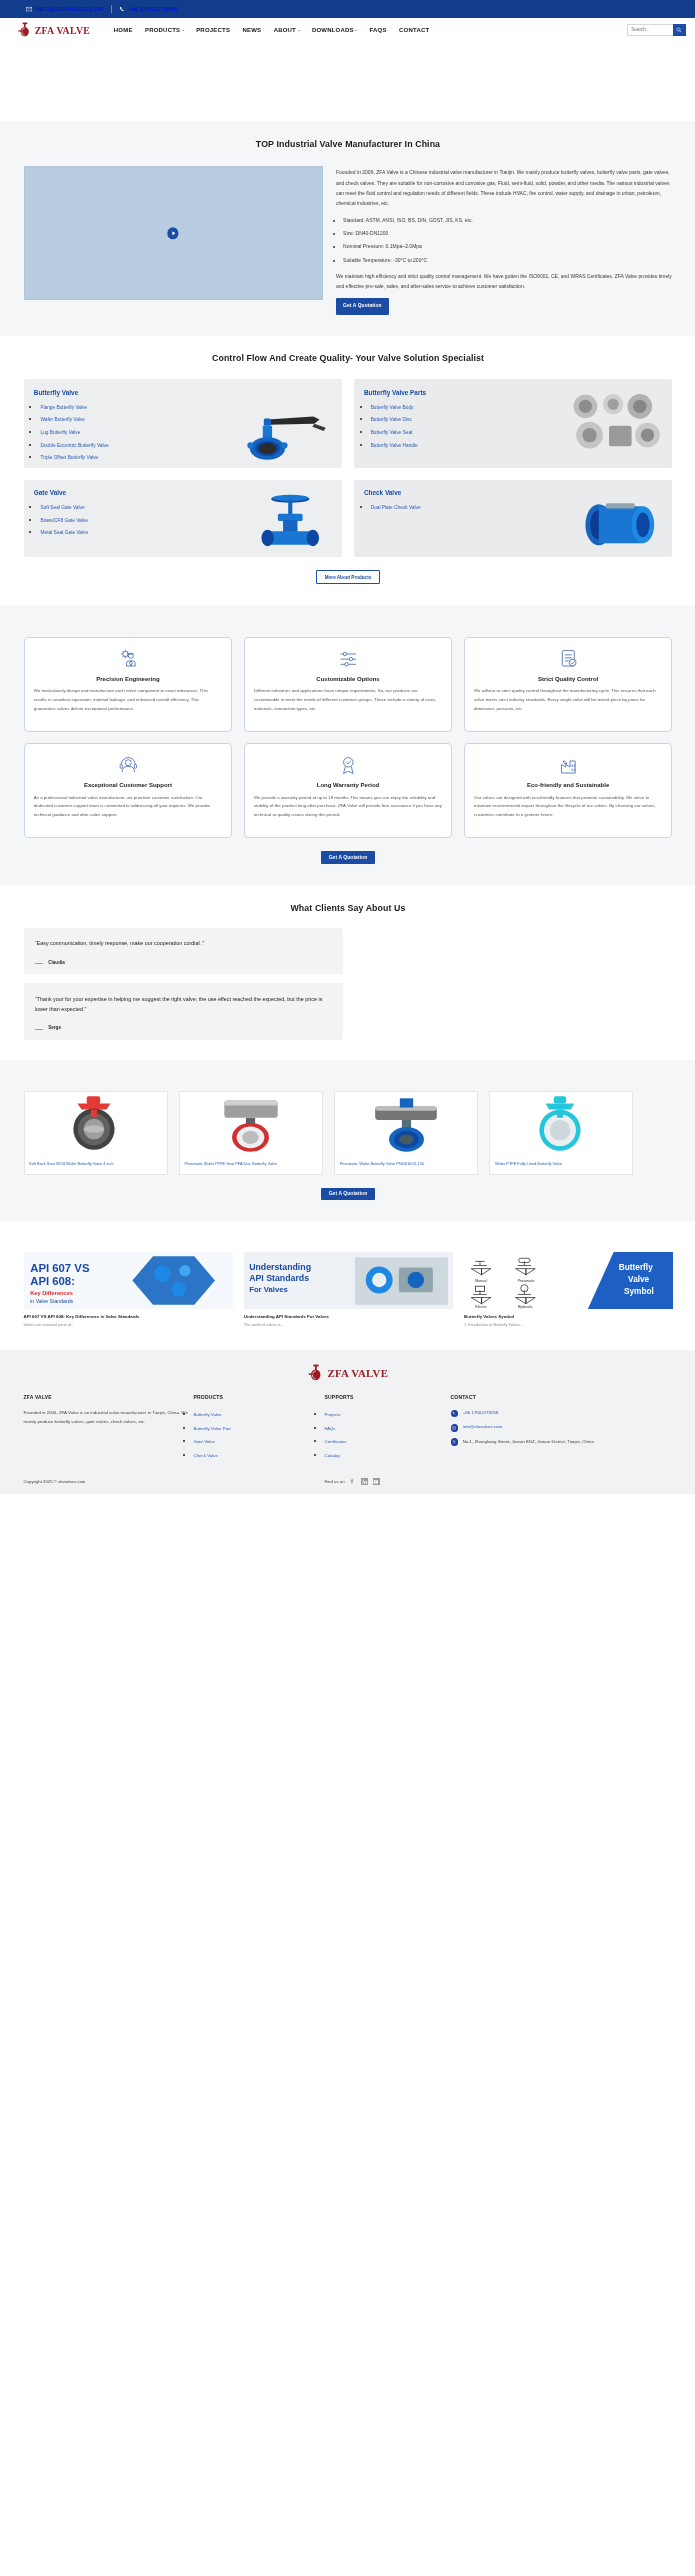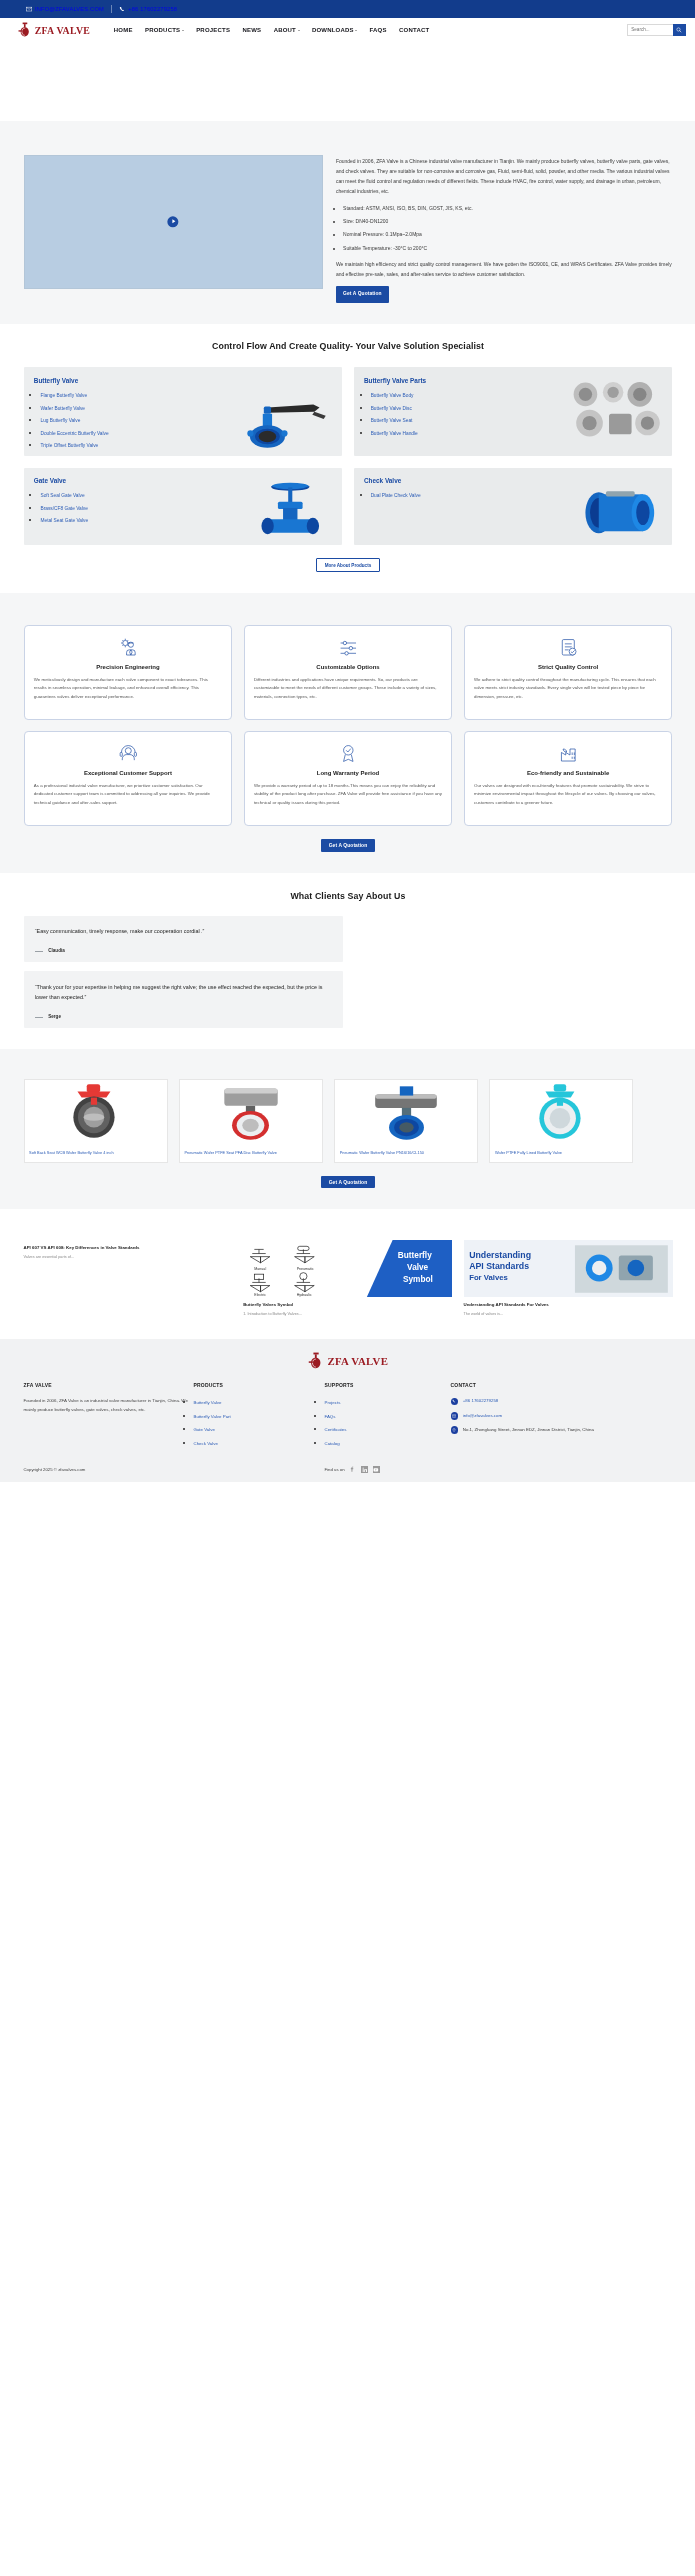--- a/index.html
+++ b/index.html
@@ -240,20 +240,21 @@
         </span>
       </button>
     </div>
   </div>
 </div>
 
 <div class="hero"></div>
 
 <section class="sec-gray about">
   <div class="wrap">
+    <h2 class="sec-title">TOP Industrial Valve Manufacturer In China</h2>
     <div class="about-grid">
       <div class="about-video">
         <span class="play">
             <i></i>
           </span>
       </div>
       <div class="about-text">
         <p>Founded in 2006, ZFA Valve is a Chinese industrial valve manufacturer in Tianjin. We mainly produce butterfly valves, butterfly valve parts, gate valves, and check valves. They are suitable for non-corrosive and corrosive gas, Fluid, semi-fluid, solid, powder, and other media. The various industrial valves can meet the fluid control and regulation needs of different fields. These include HVAC, fire control, water supply, and drainage in urban, petroleum, chemical industries, etc.</p>
         <ul>
           <li>Standard: ASTM, ANSI, ISO, BS, DIN, GOST, JIS, KS, etc.</li>
@@ -541,22 +542,53 @@
       <a href="#" class="btn-blue">Get A Quotation</a>
     </div>
   </div>
 </section>
 
 <section class="sec-white news">
   <div class="wrap">
     <div class="ngrid">
 
       <a href="#" class="ncard">
+        <div class="nthumb" style="background:#f3f6fb;">
+          <svg width="209" height="57" viewBox="0 0 405 110">
+            <rect width="405" height="110" fill="#f5f8fc"></rect>
+            <polygon points="250,8 330,8 370,55 330,102 250,102 210,55" fill="#1565c0" opacity=".9"></polygon>
+            <circle cx="268" cy="42" r="16" fill="#1e88e5"></circle>
+              <circle cx="300" cy="72" r="14" fill="#1e88e5"></circle>
+            <circle cx="312" cy="36" r="11" fill="#42a5f5"></circle>
+            <text x="12" y="38" font-family="Liberation Sans, sans-serif" font-size="22" font-weight="bold" fill="#1b4ba3">API 607 VS</text>
+            <text x="12" y="64" font-family="Liberation Sans, sans-serif" font-size="22" font-weight="bold" fill="#1b4ba3">API 608:</text>
+            <text x="12" y="84" font-family="Liberation Sans, sans-serif" font-size="11" font-weight="bold" fill="#d32f2f">Key Differences</text>
+            <text x="12" y="99" font-family="Liberation Sans, sans-serif" font-size="10" fill="#1b4ba3">in Valve Standards</text>
+          </svg>
+        </div>
         <h5>API 607 VS API 608: Key Differences in Valve Standards</h5>
         <p>Valves are essential parts of...</p>
+      </a>
+
+      <a href="#" class="ncard">
+        <div class="nthumb" style="background:#eef2f7;">
+          <svg width="209" height="57" viewBox="0 0 405 110">
+            <rect width="405" height="110" fill="#eef2f7"></rect>
+            <rect x="215" y="10" width="180" height="92" fill="#cfd8dc"></rect>
+            <circle cx="262" cy="54" r="26" fill="#1e88e5"></circle>
+              <circle cx="262" cy="54" r="14" fill="#eceff1"></circle>
+            <rect x="300" y="30" width="66" height="48" rx="5" fill="#90a4ae"></rect>
+            <circle cx="333" cy="54" r="16" fill="#1565c0"></circle>
+            <text x="10" y="34" font-family="Liberation Sans, sans-serif" font-size="17" font-weight="bold" fill="#1b4ba3">Understanding</text>
+            <text x="10" y="56" font-family="Liberation Sans, sans-serif" font-size="17" font-weight="bold" fill="#1b4ba3">API Standards</text>
+            <text x="10" y="78" font-family="Liberation Sans, sans-serif" font-size="15" font-weight="bold" fill="#1b4ba3">For Valves</text>
+          </svg>
+        </div>
+        <h5>Understanding API Standards For Valves</h5>
+        <p>The world of valves is...</p>
       </a>
 
       <a href="#" class="ncard">
         <div class="nthumb" style="background:#fff;">
           <svg width="209" height="57" viewBox="0 0 405 110">
             <rect width="405" height="110" fill="#ffffff"></rect>
             <polygon points="290,0 405,0 405,110 240,110" fill="#1e5fc4"></polygon>
             <text x="300" y="34" font-family="Liberation Sans, sans-serif" font-size="16" font-weight="bold" fill="#fff">Butterfly</text>
             <text x="318" y="58" font-family="Liberation Sans, sans-serif" font-size="16" font-weight="bold" fill="#fff">Valve</text>
             <text x="310" y="82" font-family="Liberation Sans, sans-serif" font-size="16" font-weight="bold" fill="#fff">Symbol</text>
@@ -575,38 +607,20 @@
             </g>
             <text x="22" y="57" font-family="Liberation Sans, sans-serif" font-size="7" fill="#333">Manual</text>
             <text x="104" y="57" font-family="Liberation Sans, sans-serif" font-size="7" fill="#333">Pneumatic</text>
             <text x="22" y="108" font-family="Liberation Sans, sans-serif" font-size="7" fill="#333">Electric</text>
             <text x="104" y="108" font-family="Liberation Sans, sans-serif" font-size="7" fill="#333">Hydraulic</text>
           </svg>
         </div>
         <h5>Butterfly Valves Symbol</h5>
         <p>1. Introduction to Butterfly Valves...</p>
       </a>
-
-      <a href="#" class="ncard">
-        <div class="nthumb" style="background:#eef2f7;">
-          <svg width="209" height="57" viewBox="0 0 405 110">
-            <rect width="405" height="110" fill="#eef2f7"></rect>
-            <rect x="215" y="10" width="180" height="92" fill="#cfd8dc"></rect>
-            <circle cx="262" cy="54" r="26" fill="#1e88e5"></circle>
-              <circle cx="262" cy="54" r="14" fill="#eceff1"></circle>
-            <rect x="300" y="30" width="66" height="48" rx="5" fill="#90a4ae"></rect>
-            <circle cx="333" cy="54" r="16" fill="#1565c0"></circle>
-            <text x="10" y="34" font-family="Liberation Sans, sans-serif" font-size="17" font-weight="bold" fill="#1b4ba3">Understanding</text>
-            <text x="10" y="56" font-family="Liberation Sans, sans-serif" font-size="17" font-weight="bold" fill="#1b4ba3">API Standards</text>
-            <text x="10" y="78" font-family="Liberation Sans, sans-serif" font-size="15" font-weight="bold" fill="#1b4ba3">For Valves</text>
-          </svg>
-        </div>
-        <h5>Understanding API Standards For Valves</h5>
-        <p>The world of valves is...</p>
-      </a>
     </div>
   </div>
 </section>
 
 <footer class="footer">
   <div class="wrap">
     <div class="flogo">
       <span class="logo-mark" style="width:15.5px;height:17.5px;">
         <svg width="15.5" height="17.5" viewBox="0 0 26 30">
           <rect x="9" y="1" width="9" height="3.2" fill="#9b1b22"></rect>

